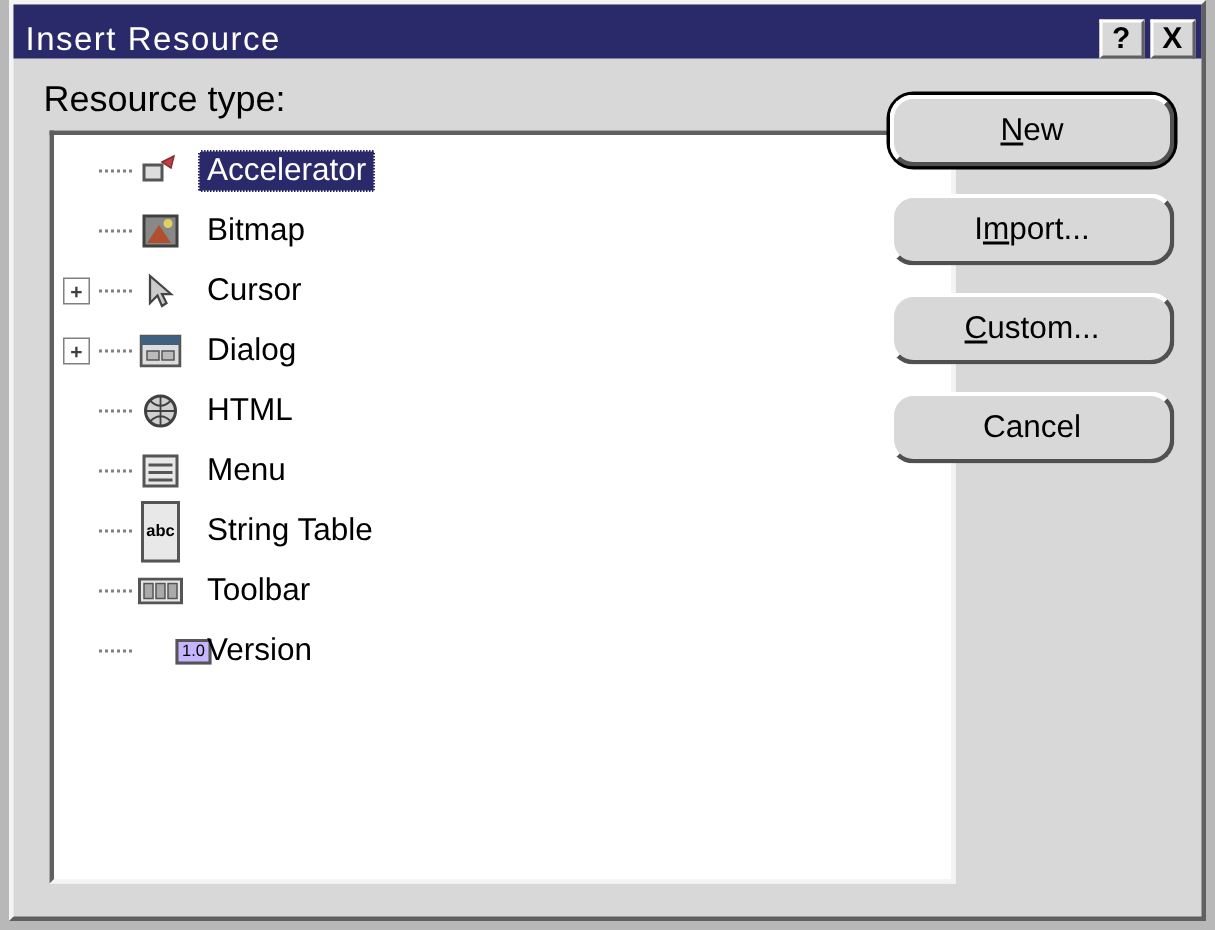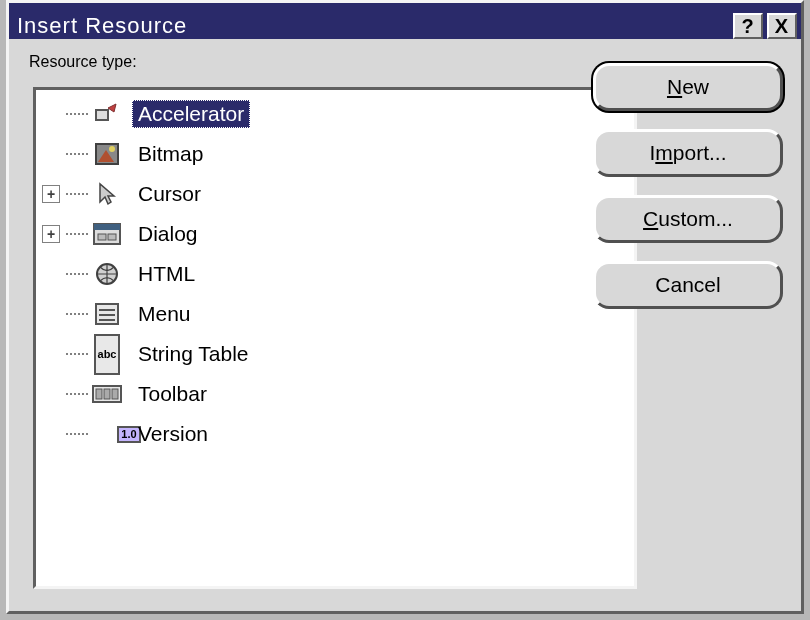--- a/index.html
+++ b/index.html
@@ -52,21 +52,21 @@
     font-size: 20px;
     color: #000;
     cursor: default;
   }
   .client {
     position: relative;
     padding: 14px 16px 16px 20px;
     height: calc(100% - 36px);
   }
   .label {
-    font-size: 16px;
+    font-size: 24px;
     margin-bottom: 4px;
   }
   .tree-box {
     position: absolute;
     left: 24px;
     top: 48px;
     width: 604px;
     height: 502px;
     background: #fff;
     border-top: 3px solid #606060;
@@ -275,21 +275,21 @@
             <rect x="20" y="4" width="6" height="10" fill="#aaa" stroke="#555"></rect>
           </svg>
         </span>
         <span class="tree-label">Toolbar</span>
       </div>
 
       <div class="tree-row">
         <span class="exp-spacer"></span>
         <span class="dotline"></span>
         <span class="tree-icon">
-          <span style="border:2px solid #555;background:#c4b5fd;font-size:11px;font-weight:bold;padding:1px 2px;line-height:1;margin-left:44px;">1.0</span>
+          <span style="border:2px solid #555;background:#c4b5fd;font-size:11px;font-weight:normal;padding:1px 2px;line-height:1;margin-left:44px;">1.0</span>
         </span>
         <span class="tree-label">Version</span>
       </div>
 
     </div>
 
     <div class="buttons-col">
       <div class="btn default">
         <span><span></span><span class="u">N</span><span>ew</span></span>
       </div>

